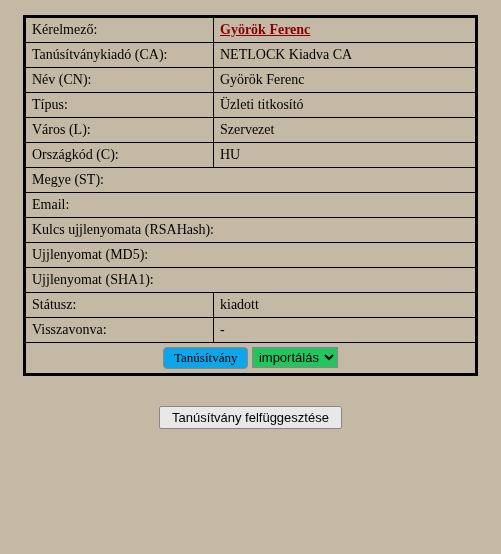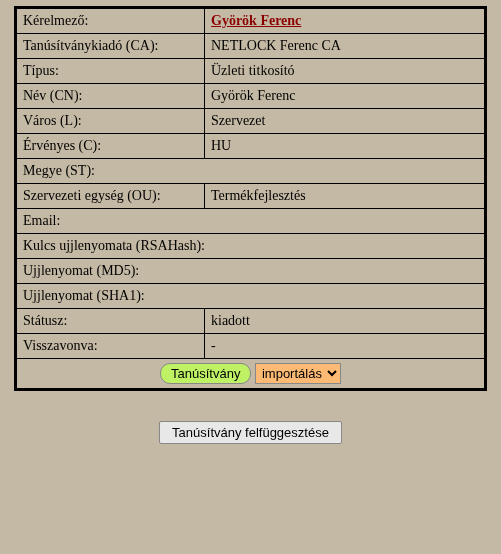--- a/index.html
+++ b/index.html
@@ -7,21 +7,21 @@
     padding: 0;
     background: #c4b9a4;
     font-family: "Times New Roman", serif;
     font-size: 14px;
     color: #000;
   }
   .outer {
     width: 501px;
     height: 484px;
     box-sizing: border-box;
-    padding: 6px;
+    padding: 15px;
   }
   .frame {
     border: 2px solid #000;
     margin: 0 8px;
   }
   table.details {
     width: 100%;
     border-collapse: collapse;
   }
   table.details td {
@@ -36,33 +36,33 @@
   a.requester {
     color: #8b0000;
     text-decoration: underline;
     font-weight: bold;
   }
   .action-row {
     text-align: center;
     padding: 6px 4px;
   }
   button.cert-btn {
-    font-family: Liberation Sans, sans-serif;
+    font-family: Liberation Serif, serif;
     font-size: 13px;
     padding: 2px 10px;
-    background: #bef264;
+    background: #0ea5e9;
     border: 1px solid #888;
-    border-radius: 10px;
+    border-radius: 4px;
     cursor: pointer;
   }
   select.action-select {
     font-family: Arial, sans-serif;
     font-size: 13px;
     padding: 1px 2px;
-    background: #fdba74;
+    background: #22c55e;
     border: 1px solid #888;
   }
   .suspend-wrap {
     text-align: center;
     margin-top: 30px;
   }
   button.suspend-btn {
     font-family: Arial, sans-serif;
     font-size: 13px;
     padding: 3px 12px;
@@ -81,44 +81,40 @@
 <div class="outer">
   <div class="frame">
     <table class="details">
       <tbody>
           <tr>
         <td class="label">Kérelmező:</td>
         <td><a href="#" class="requester">Györök Ferenc</a></td>
       </tr>
       <tr>
         <td class="label">Tanúsítványkiadó (CA):</td>
-        <td>NETLOCK Ferenc CA</td>
+        <td>NETLOCK Kiadva CA</td>
+      </tr>
+      <tr>
+        <td class="label">Név (CN):</td>
+        <td>Györök Ferenc</td>
       </tr>
       <tr>
         <td class="label">Típus:</td>
         <td>Üzleti titkosító</td>
       </tr>
       <tr>
-        <td class="label">Név (CN):</td>
-        <td>Györök Ferenc</td>
-      </tr>
-      <tr>
         <td class="label">Város (L):</td>
         <td>Szervezet</td>
       </tr>
       <tr>
-        <td class="label">Érvényes (C):</td>
+        <td class="label">Országkód (C):</td>
         <td>HU</td>
       </tr>
       <tr>
         <td class="label" colspan="2">Megye (ST):</td>
-      </tr>
-      <tr>
-        <td class="label">Szervezeti egység (OU):</td>
-        <td>Termékfejlesztés</td>
       </tr>
       <tr>
         <td class="label" colspan="2">Email:</td>
       </tr>
       <tr>
         <td class="label" colspan="2">Kulcs ujjlenyomata (RSAHash):</td>
       </tr>
       <tr>
         <td class="label" colspan="2">Ujjlenyomat (MD5):</td>
       </tr>

